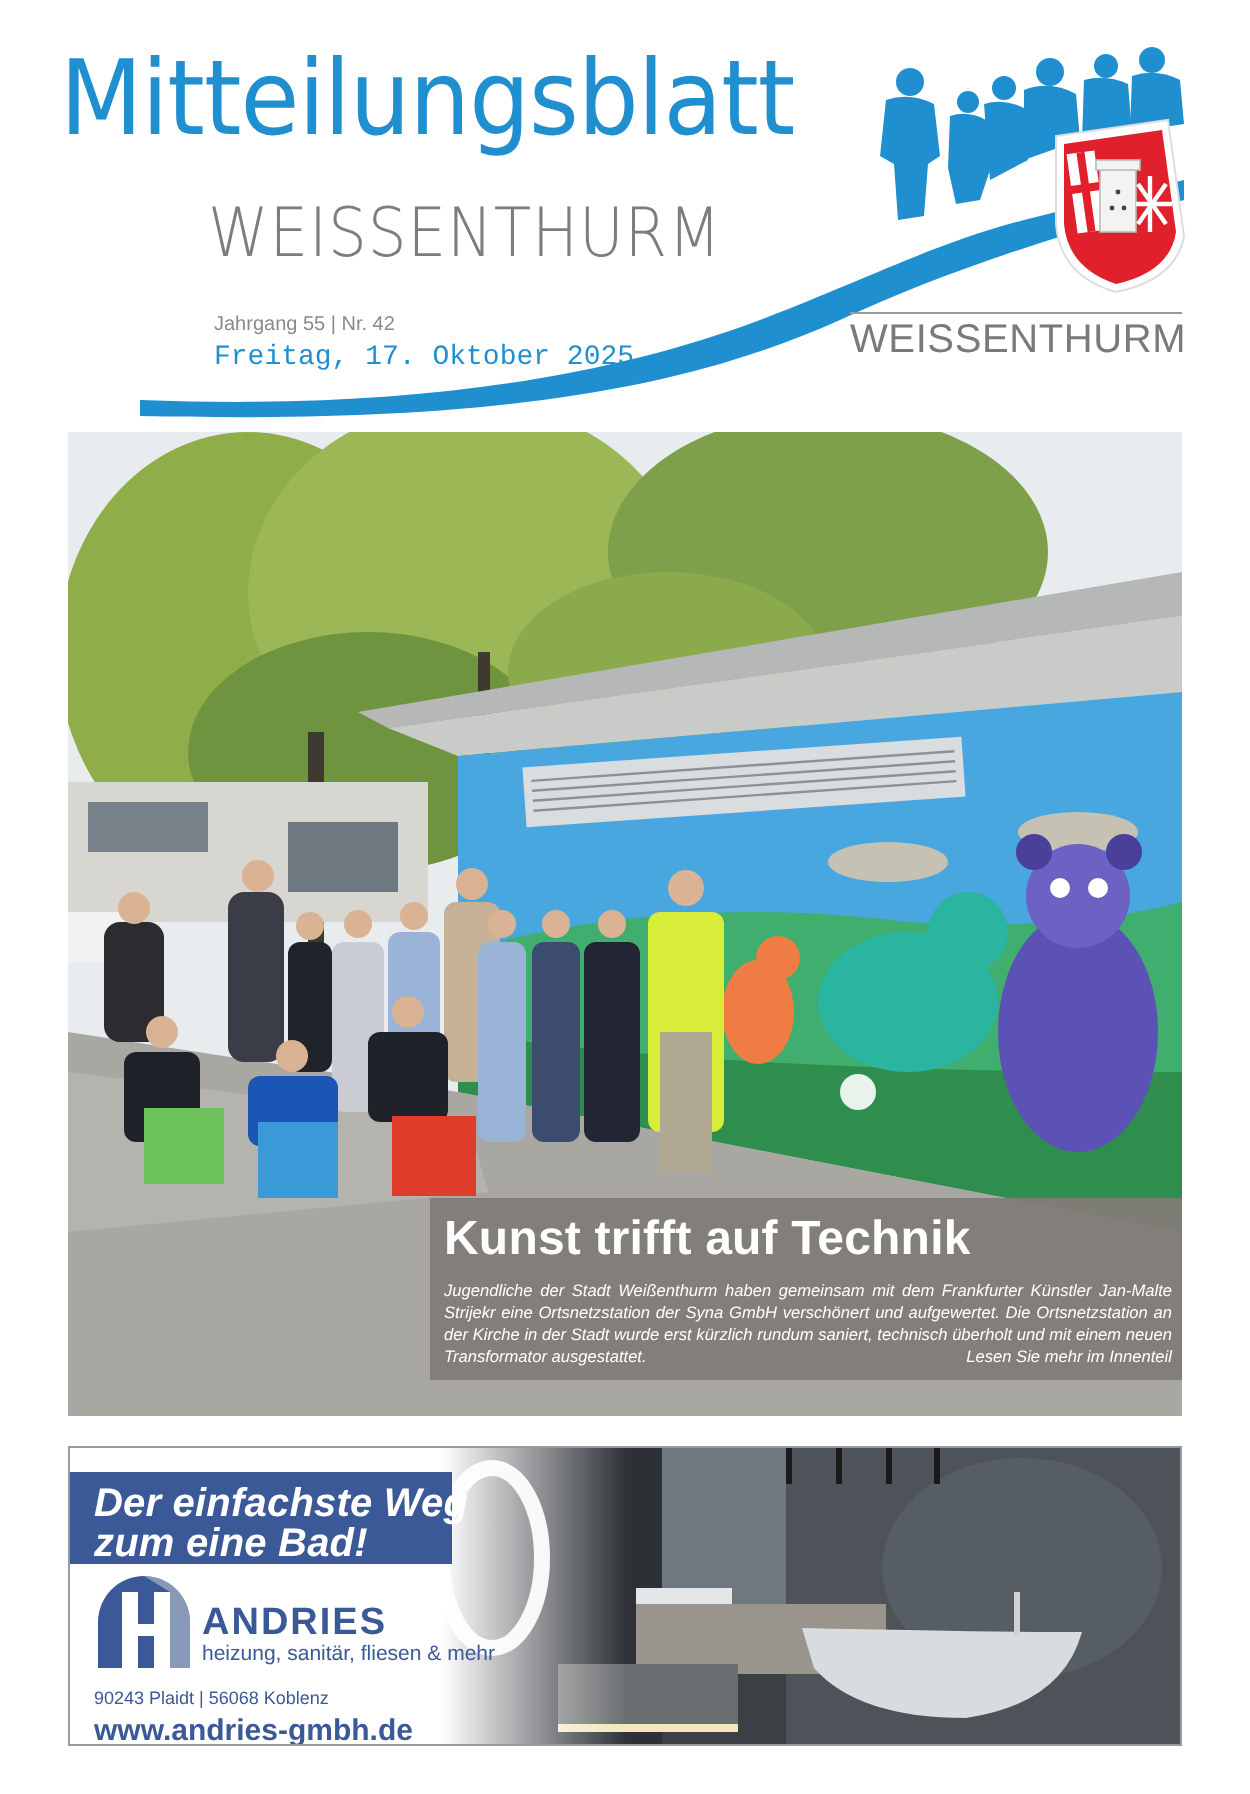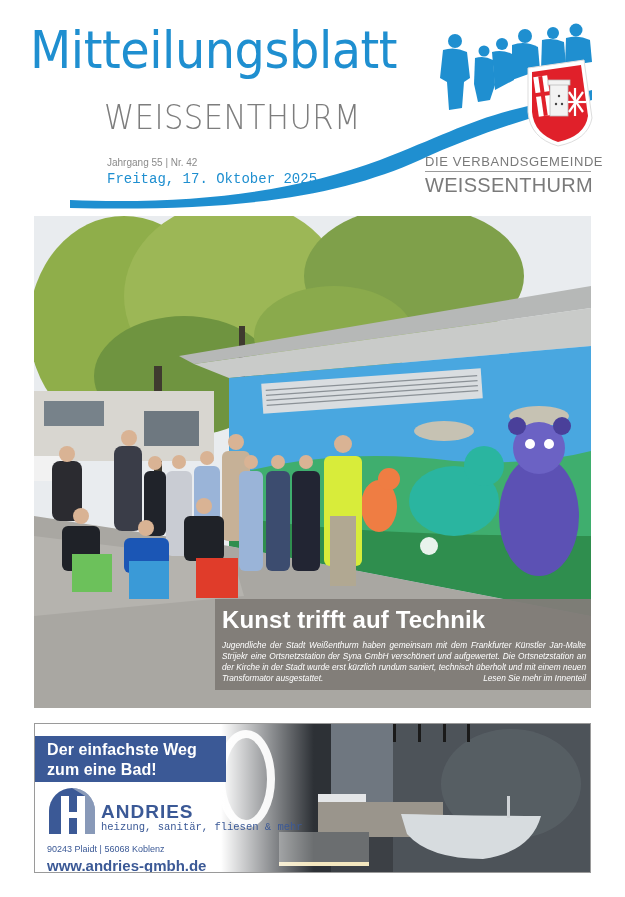--- a/index.html
+++ b/index.html
@@ -23,24 +23,24 @@
   .cover svg { position:absolute; left:0; top:0; }
   .caption { position:absolute; left:181px; top:383px; width:376px; height:91px; background:rgba(128,124,120,0.96); color:#ffffff; }
   .caption-title { position:absolute; left:7px; top:9px; font-size:24px; font-weight:bold; line-height:1; white-space:nowrap; letter-spacing:0.1px; }
   .caption-text { position:absolute; left:7px; top:41px; width:364px; font-size:8.3px; font-style:italic; line-height:11px; text-align:justify; }
   .caption-more { float:right; }
 
   
   .ad { position:absolute; left:34px; top:723px; width:557px; height:150px; border:1px solid #9a9a9a; box-sizing:border-box; overflow:hidden; background:#ffffff; }
   .ad-photo { position:absolute; left:186px; top:0; width:371px; height:150px; }
   .ad-banner { position:absolute; left:0; top:12px; width:191px; height:46px; background:#3b5996; }
-  .ad-banner-line { position:absolute; left:12px; color:#ffffff; font-size:16px; font-weight:bold; line-height:1; white-space:nowrap; letter-spacing:0.1px; }
+  .ad-banner-line { position:absolute; left:12px; color:#ffffff; font-size:20px; font-weight:bold; line-height:1; white-space:nowrap; letter-spacing:0.1px;font-style:italic; }
   .ad-logo { position:absolute; left:12px; top:62px; width:50px; height:50px; }
   .ad-brand { position:absolute; left:66px; top:78px; font-size:19px; font-weight:bold; color:#3b5996; letter-spacing:1px; line-height:1; }
-  .ad-tagline { position:absolute; left:66px; top:98px; font-size:10.5px; color:#3b5996; line-height:1; white-space:nowrap;font-family:Liberation Mono, monospace; }
+  .ad-tagline { position:absolute; left:66px; top:98px; font-size:10.5px; color:#3b5996; line-height:1; white-space:nowrap; }
   .ad-address { position:absolute; left:12px; top:121px; font-size:9px; color:#3b5996; line-height:1; white-space:nowrap; }
   .ad-web { position:absolute; left:12px; top:134px; font-size:15px; font-weight:bold; color:#3b5996; line-height:1; white-space:nowrap; }
 </style>
 </head>
 <body>
 
 <div class="masthead">
   <svg class="swoosh" width="625" height="212" viewBox="0 0 625 212">
 
     <path d="M70,200 C200,205 300,190 380,160 C440,137 470,120 520,108 L592,90 L592,100 C540,115 480,132 420,160 C340,196 240,212 70,208 Z" fill="#1f8fd0"></path>
@@ -81,21 +81,20 @@
   </svg>
 
   <div class="title-main">Mitteilungsblatt</div>
   <div class="title-sub">WEISSENTHURM</div>
 
 
   <div class="issue">Jahrgang 55 | Nr. 42</div>
   <div class="issue-date">Freitag, 17. Oktober 2025</div>
 
   <div class="subtitle-block">
-    <div class="sub-line2">DIE VERBANDSGEMEINDE</div>
     <div class="sub-rule"></div>
     <div class="sub-line3">WEISSENTHURM</div>
   </div>
 </div>
 
 <div class="cover">
   <svg width="557" height="492" viewBox="0 0 557 492">
     <rect width="557" height="492" fill="#e9ecef"></rect>
 
     <g>

